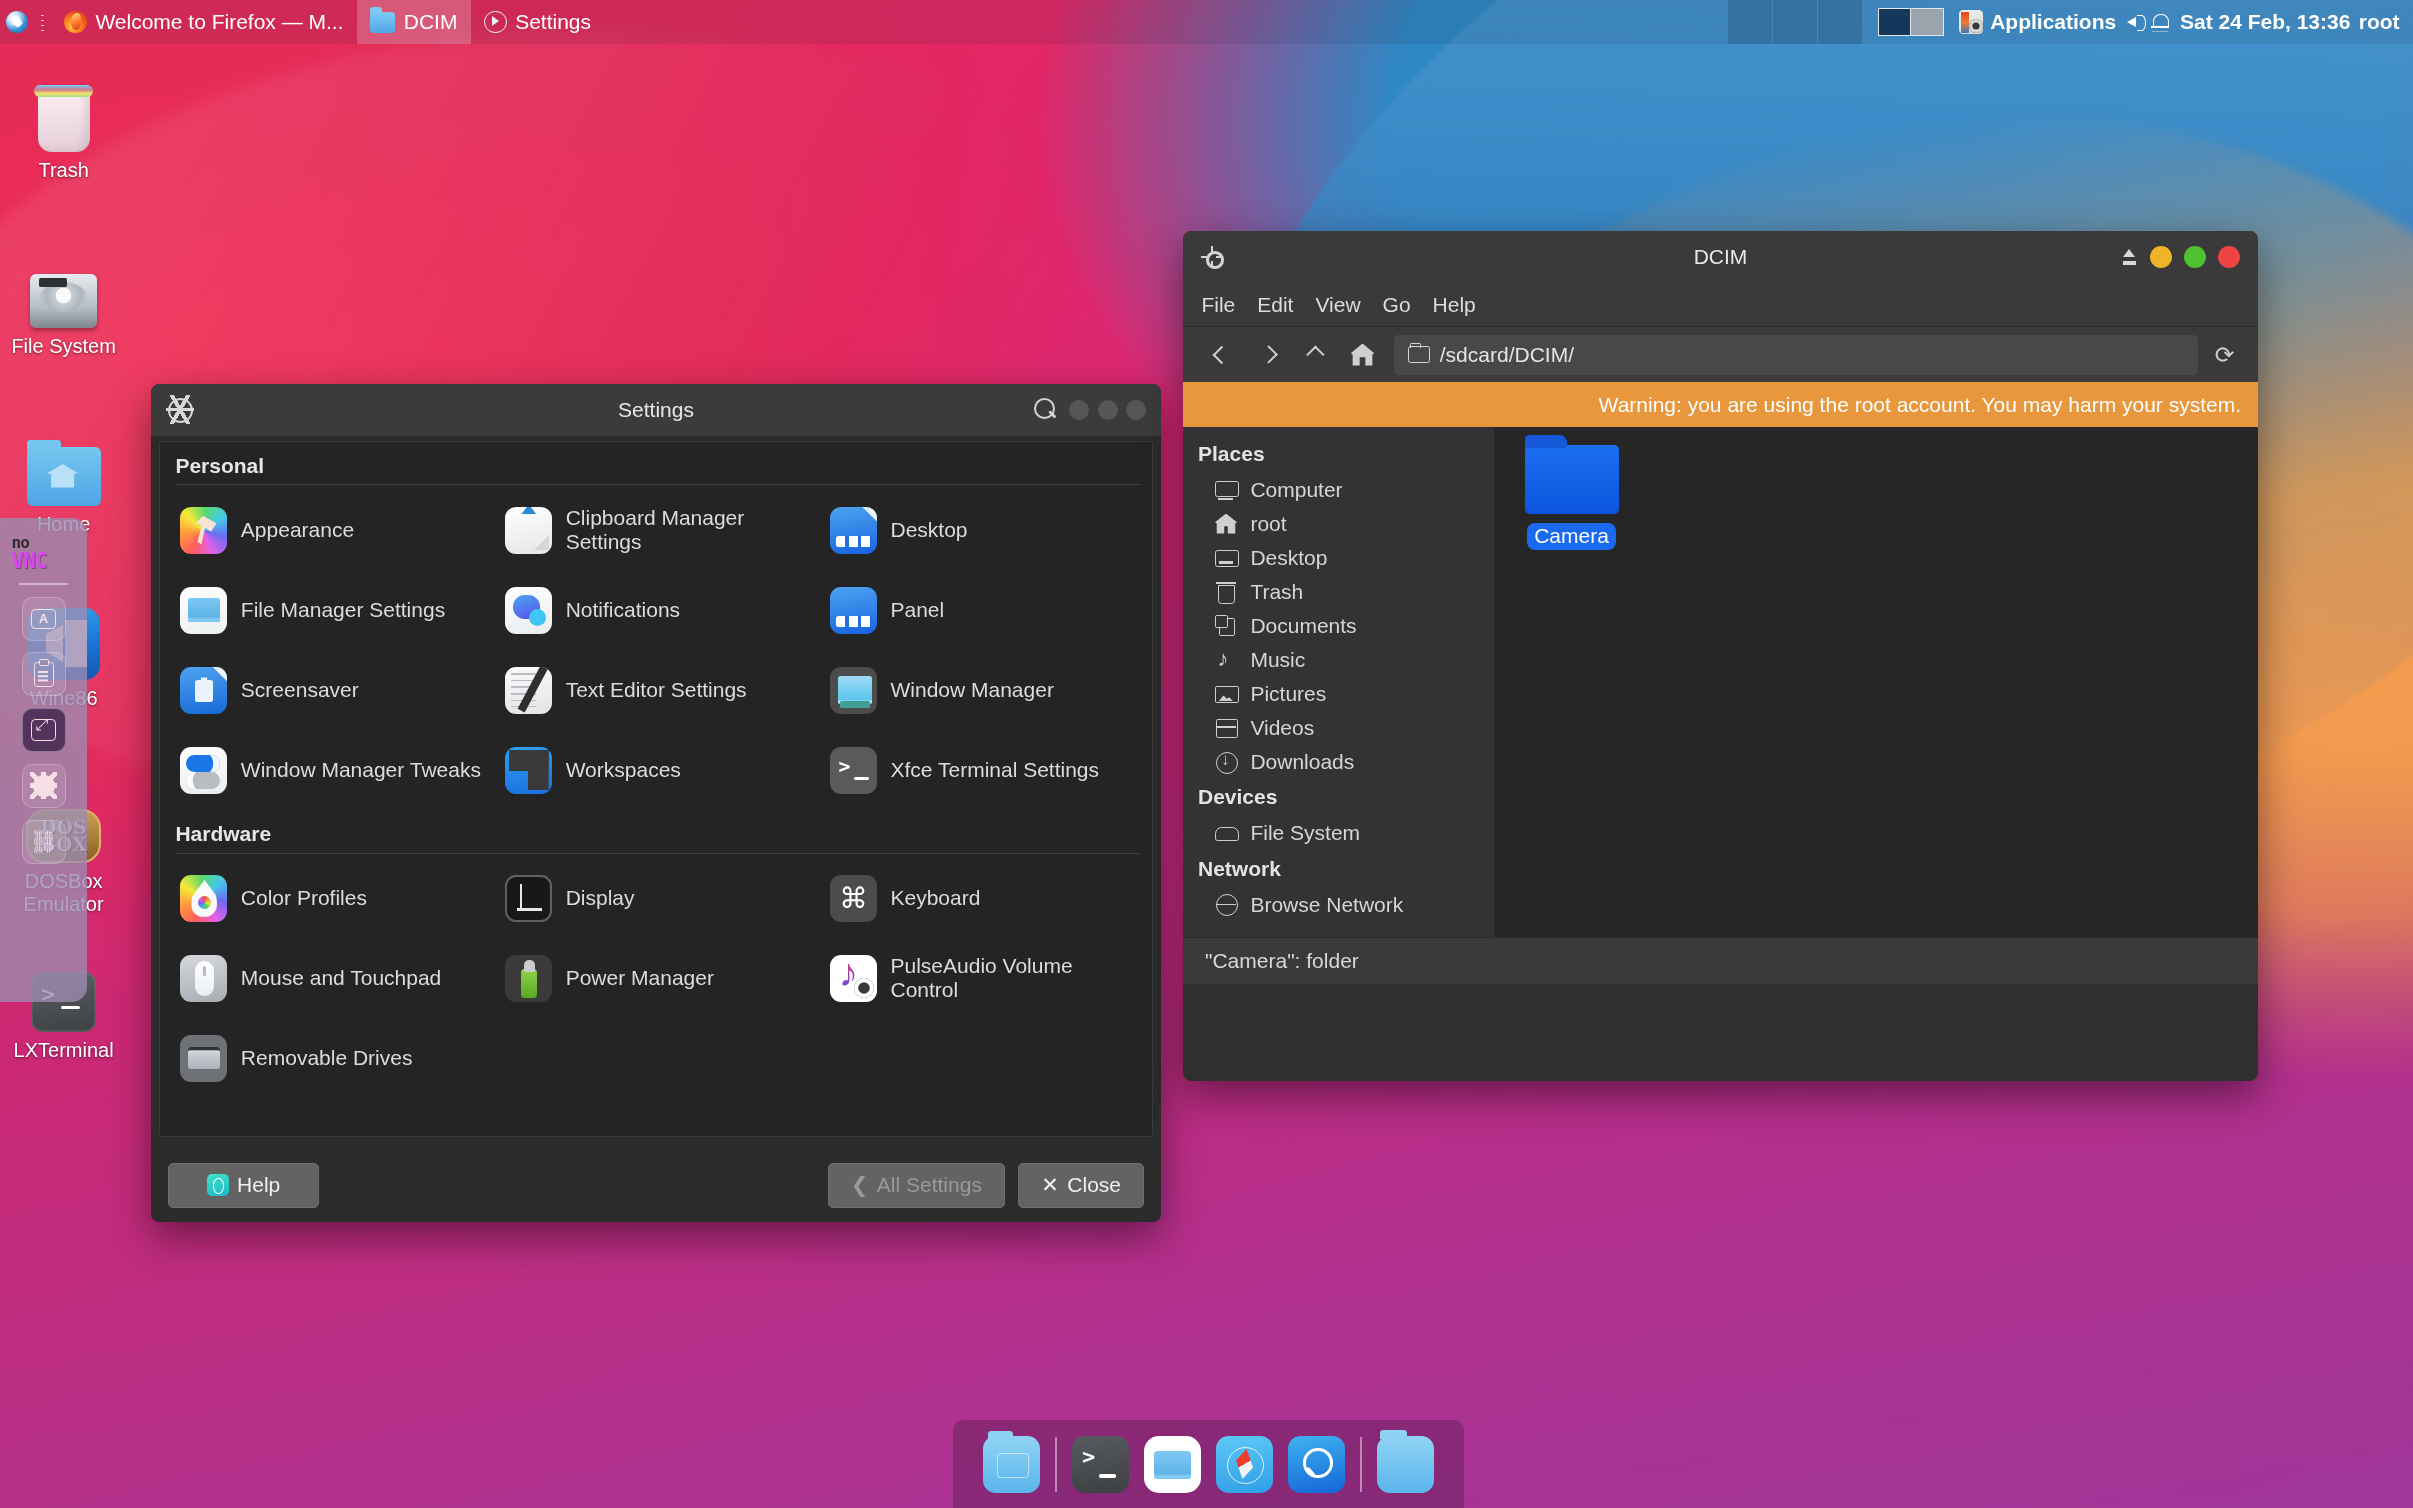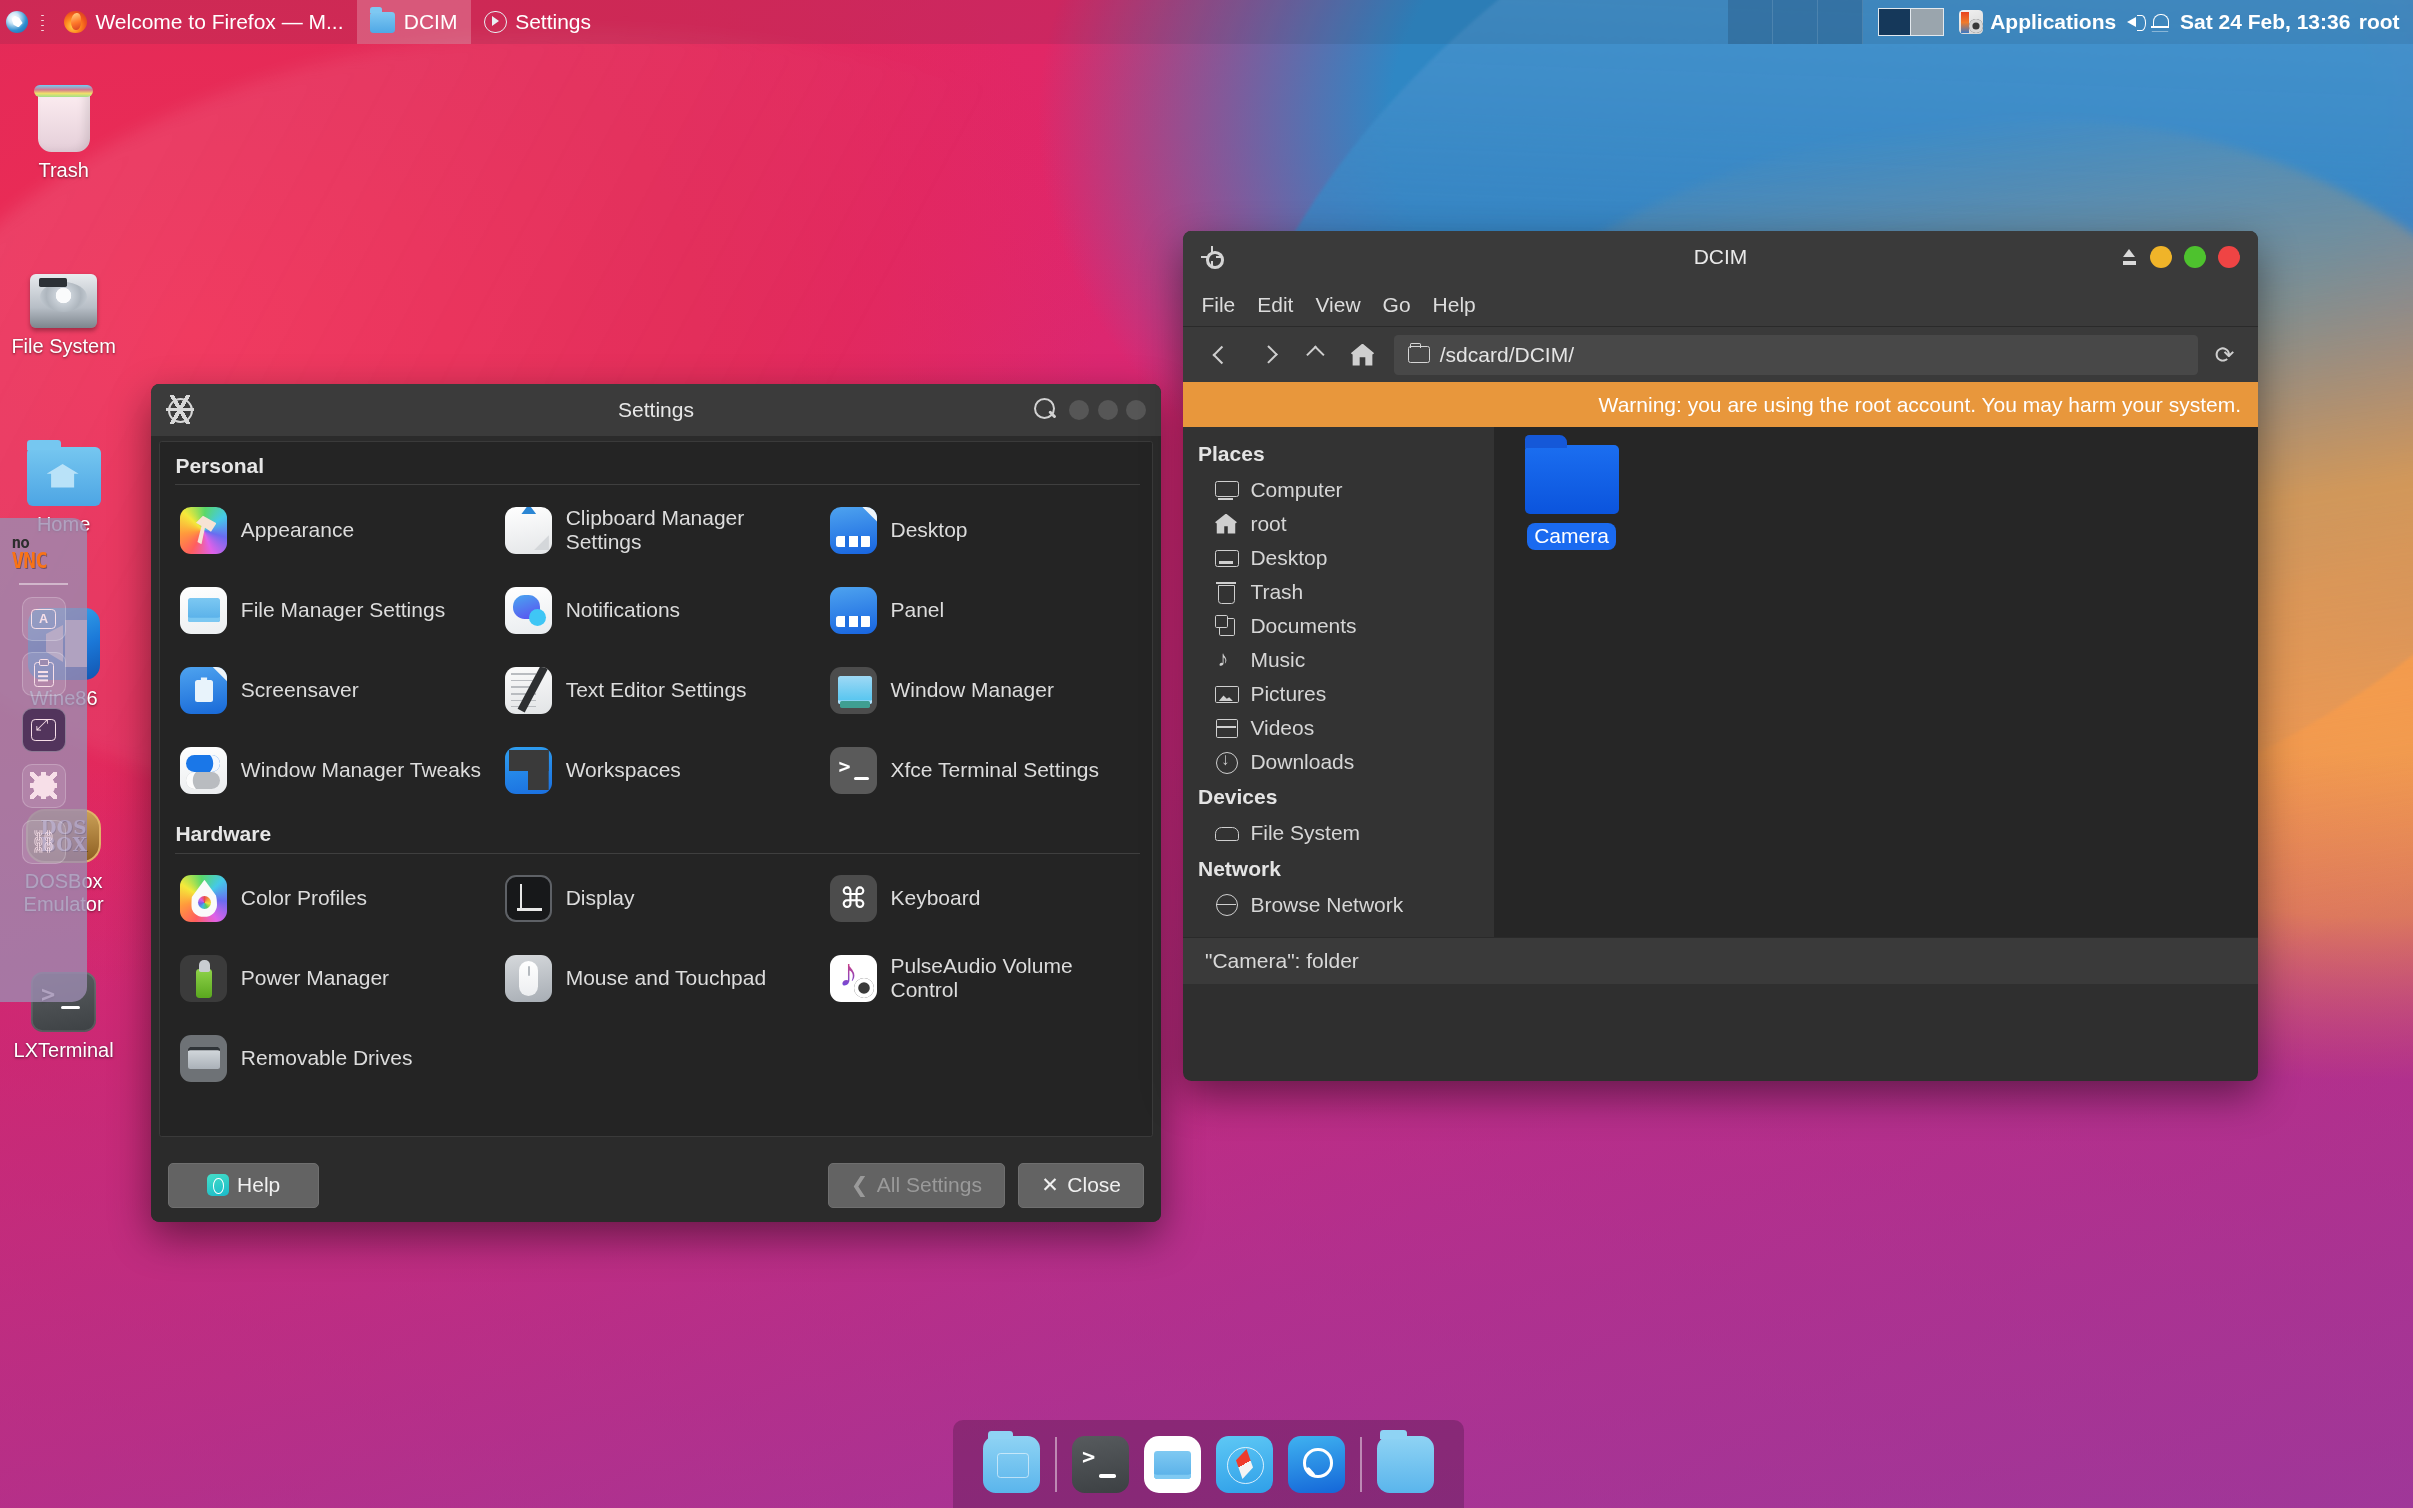--- a/index.html
+++ b/index.html
@@ -231,21 +231,21 @@
     border-radius: 0 15px 15px 0; z-index: 40;
     display: flex; flex-direction: column; align-items: center; padding-top: 17px;
   }
   .novnc-logo { width: 64px; height: 40px; position: relative; }
   .novnc-no {
     font-family: "DejaVu Sans Mono", monospace; font-weight: bold; font-size: 16px;
     color: #2d2d2d; line-height: 1; letter-spacing: -0.8px; text-align: left;
   }
   .novnc-vnc {
     font-family: "DejaVu Sans Mono", monospace; font-weight: bold; font-size: 21px;
-    color: #f97316; line-height: 1; letter-spacing: -0.8px; text-align: left;
+    color: #d946ef; line-height: 1; letter-spacing: -0.8px; text-align: left;
     text-shadow: 0.8px 0.8px 0 rgba(0,0,0,0.35);
   }
   .novnc-sep { width: 49px; height: 1.7px; background: rgba(255,255,255,0.45); margin: 8.4px 0 11.7px; }
   .vbtn {
     width: 44px; height: 44px; border-radius: 10px; margin-bottom: 11.7px;
     background: rgba(255,255,255,0.10);
     border: 0.8px solid rgba(255,255,255,0.22);
     display: flex; align-items: center; justify-content: center;
   }
   .vbtn.sel { background: rgba(60,35,75,0.80); border-color: rgba(255,255,255,0.35); }
@@ -805,26 +805,26 @@
           </div>
         <div class="sitem">
             <span class="sicon i-display"></span>
             <span>Display</span>
           </div>
         <div class="sitem">
             <span class="sicon i-keyboard"></span>
             <span>Keyboard</span>
           </div>
         <div class="sitem">
+            <span class="sicon i-mouse"></span>
+            <span>Mouse and Touchpad</span>
+          </div>
+        <div class="sitem">
             <span class="sicon i-power"></span>
             <span>Power Manager</span>
-          </div>
-        <div class="sitem">
-            <span class="sicon i-mouse"></span>
-            <span>Mouse and Touchpad</span>
           </div>
         <div class="sitem">
             <span class="sicon i-pulse"></span>
             <span>PulseAudio Volume Control</span>
           </div>
         <div class="sitem">
             <span class="sicon i-removable"></span>
             <span>Removable Drives</span>
           </div>
       </div>

